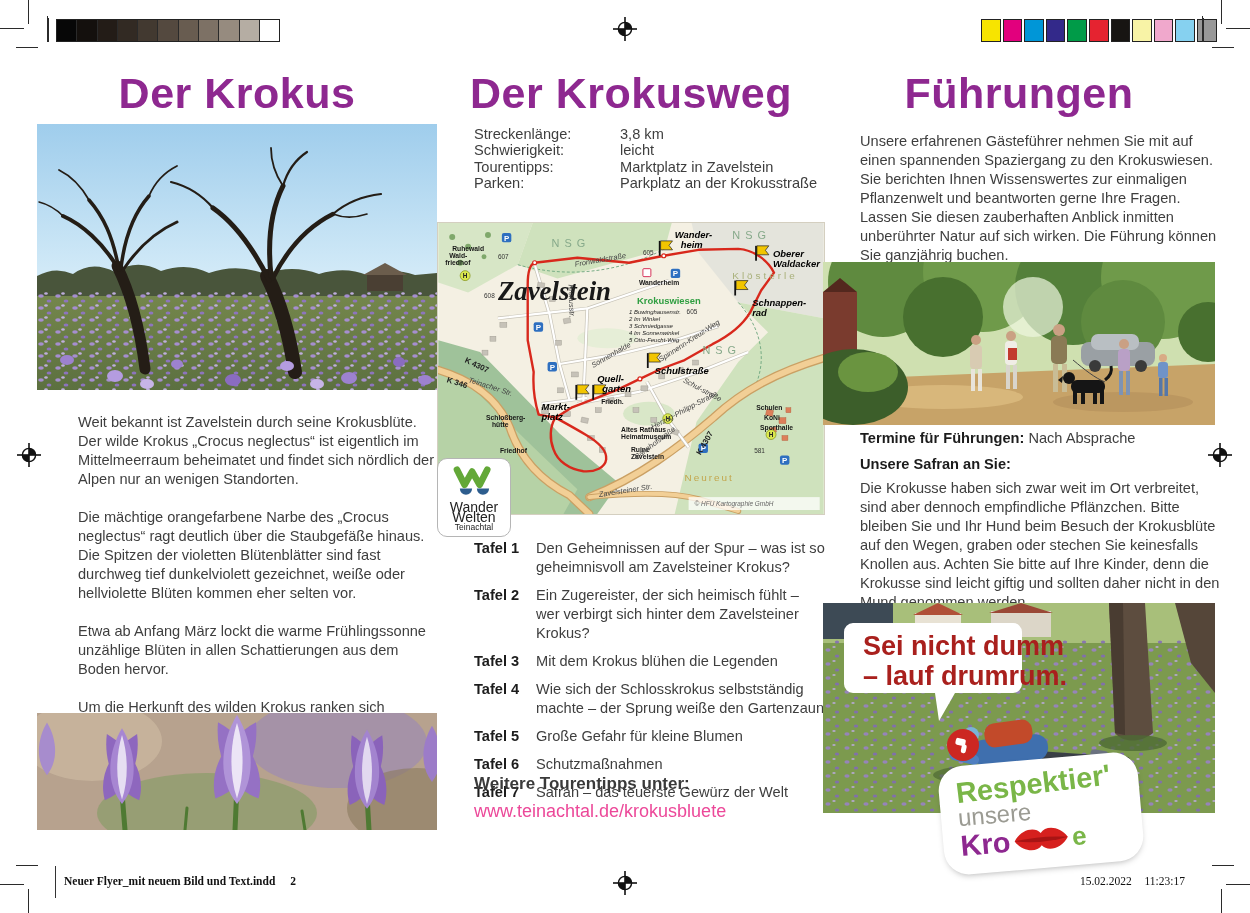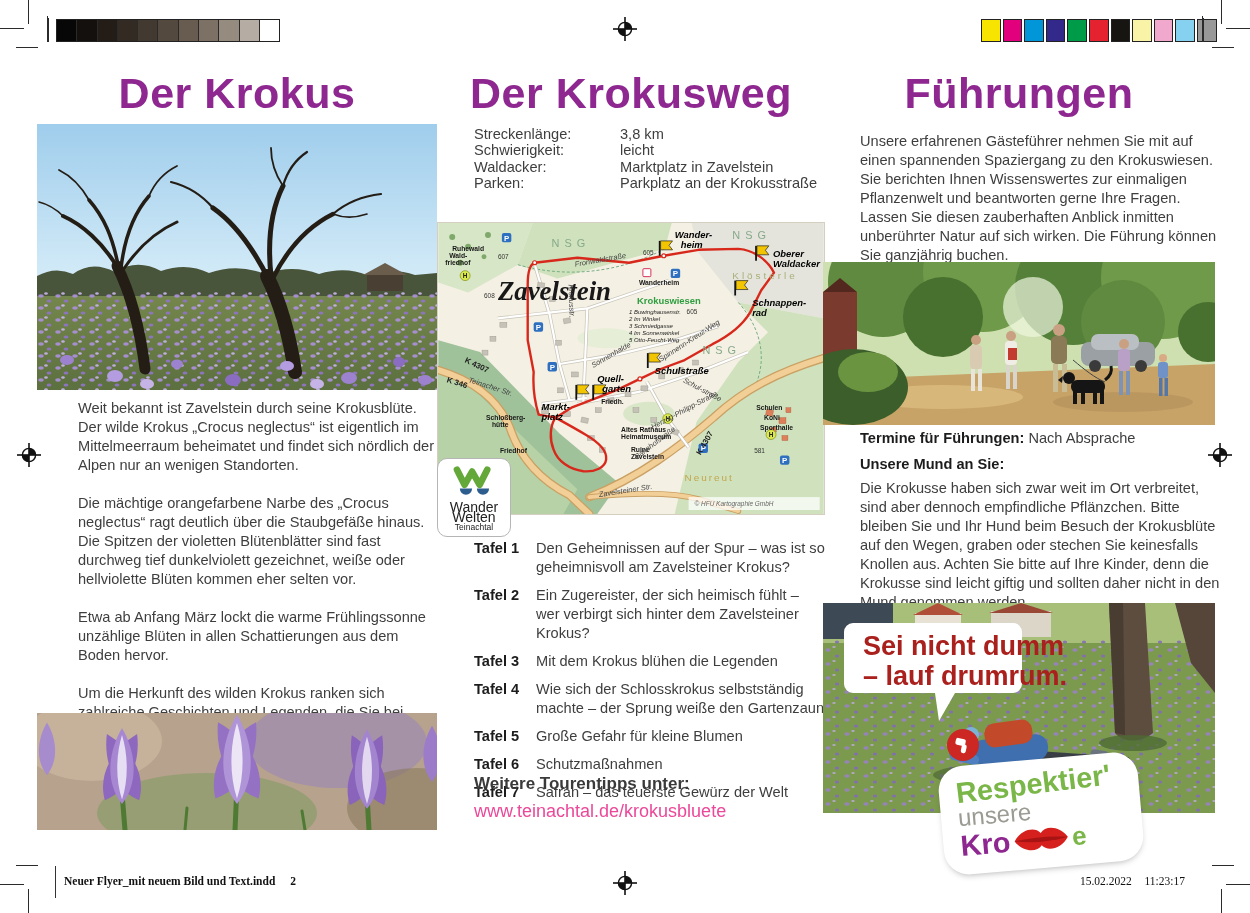--- a/index.html
+++ b/index.html
@@ -197,21 +197,21 @@
         <ellipse cx="196" cy="256" rx="8" ry="6" fill="#8a6cc0"></ellipse>
       <ellipse cx="250" cy="242" rx="7" ry="5" fill="#b49ce0"></ellipse>
         <ellipse cx="312" cy="254" rx="8" ry="6"></ellipse>
       <ellipse cx="362" cy="238" rx="6" ry="5" fill="#8a6cc0"></ellipse>
         <ellipse cx="388" cy="256" rx="7" ry="5"></ellipse>
       <ellipse cx="110" cy="260" rx="7" ry="5" fill="#c7b4e6"></ellipse>
         <ellipse cx="280" cy="260" rx="7" ry="5" fill="#c7b4e6"></ellipse>
     </g>
   </svg>
 
-  <div class="abs bodytext" style="left:78px;top:399px;width:360px;">
+  <div class="abs bodytext" style="left:78px;top:413px;width:360px;">
     <p>Weit bekannt ist Zavelstein durch seine Krokusblüte. Der wilde Krokus „Crocus neglectus“ ist eigentlich im Mittelmeerraum beheimatet und findet sich nördlich der Alpen nur an wenigen Standorten.</p>
     <p>Die mächtige orangefarbene Narbe des „Crocus neglectus“ ragt deutlich über die Staubgefäße hinaus. Die Spitzen der violetten Blütenblätter sind fast durchweg tief dunkelviolett gezeichnet, weiße oder hellviolette Blüten kommen eher selten vor.</p>
     <p>Etwa ab Anfang März lockt die warme Frühlingssonne unzählige Blüten in allen Schattierungen aus dem Boden hervor.</p>
     <p>Um die Herkunft des wilden Krokus ranken sich zahlreiche Geschichten und Legenden, die Sie bei einer Wanderung oder Führung erfahren können.</p>
   </div>
 
   <svg class="abs" style="left:37px;top:713px;" width="400" height="117" viewBox="0 0 400 117">
     <rect width="400" height="117" fill="#b7a28e"></rect>
     <ellipse cx="55" cy="28" rx="70" ry="40" fill="#c9b79f" opacity="0.8"></ellipse>
     <ellipse cx="300" cy="30" rx="90" ry="45" fill="#9a87b8" opacity="0.6"></ellipse>
@@ -257,21 +257,21 @@
   <div class="facts">
     <div class="row">
         <span class="lbl">Streckenlänge:</span>
         <span>3,8 km</span>
       </div>
     <div class="row">
         <span class="lbl">Schwierigkeit:</span>
         <span>leicht</span>
       </div>
     <div class="row">
-        <span class="lbl">Waldacker:</span>
+        <span class="lbl">Tourentipps:</span>
         <span>Marktplatz in Zavelstein</span>
       </div>
     <div class="row">
         <span class="lbl">Parken:</span>
         <span>Parkplatz an der Krokusstraße</span>
       </div>
   </div>
 
   <div class="mapbox">
     <svg width="386" height="291" viewBox="0 0 388 293">
@@ -574,21 +574,21 @@
       <circle cx="246" cy="116" r="6"></circle>
         <path d="M240,114 l-5,4 4,3 z"></path>
       <path d="M282,118 q8,-6 6,-14" stroke="#151515" stroke-width="3" fill="none"></path>
     </g>
   </svg>
 
   <div class="abs bodytext" style="left:860px;top:429px;width:360px;">
     <span class="boldlead">Termine für Führungen:</span>
     <span>Nach Absprache</span>
   </div>
-  <div class="abs bodytext boldlead" style="left:860px;top:455px;">Unsere Mund an Sie:</div>
+  <div class="abs bodytext boldlead" style="left:860px;top:455px;">Unsere Safran an Sie:</div>
   <div class="abs bodytext" style="left:860px;top:479px;width:360px;">Die Krokusse haben sich zwar weit im Ort verbreitet, sind aber dennoch empfindliche Pflänzchen. Bitte bleiben Sie und Ihr Hund beim Besuch der Krokusblüte auf den Wegen, graben oder stechen Sie keinesfalls Knollen aus. Achten Sie bitte auf Ihre Kinder, denn die Krokusse sind leicht giftig und sollten daher nicht in den Mund genommen werden.</div>
 
   <svg class="abs" style="left:823px;top:603px;" width="392" height="210" viewBox="0 0 392 210">
     <defs>
       <pattern id="croc2" width="19" height="14" patternUnits="userSpaceOnUse">
         <ellipse cx="5" cy="5" rx="2.6" ry="1.7" fill="#9a80cc"></ellipse>
         <ellipse cx="14" cy="11" rx="2.2" ry="1.5" fill="#8268ba"></ellipse>
         <ellipse cx="11" cy="2" rx="1.7" ry="1.1" fill="#bcaade"></ellipse>
       </pattern>
     </defs>

